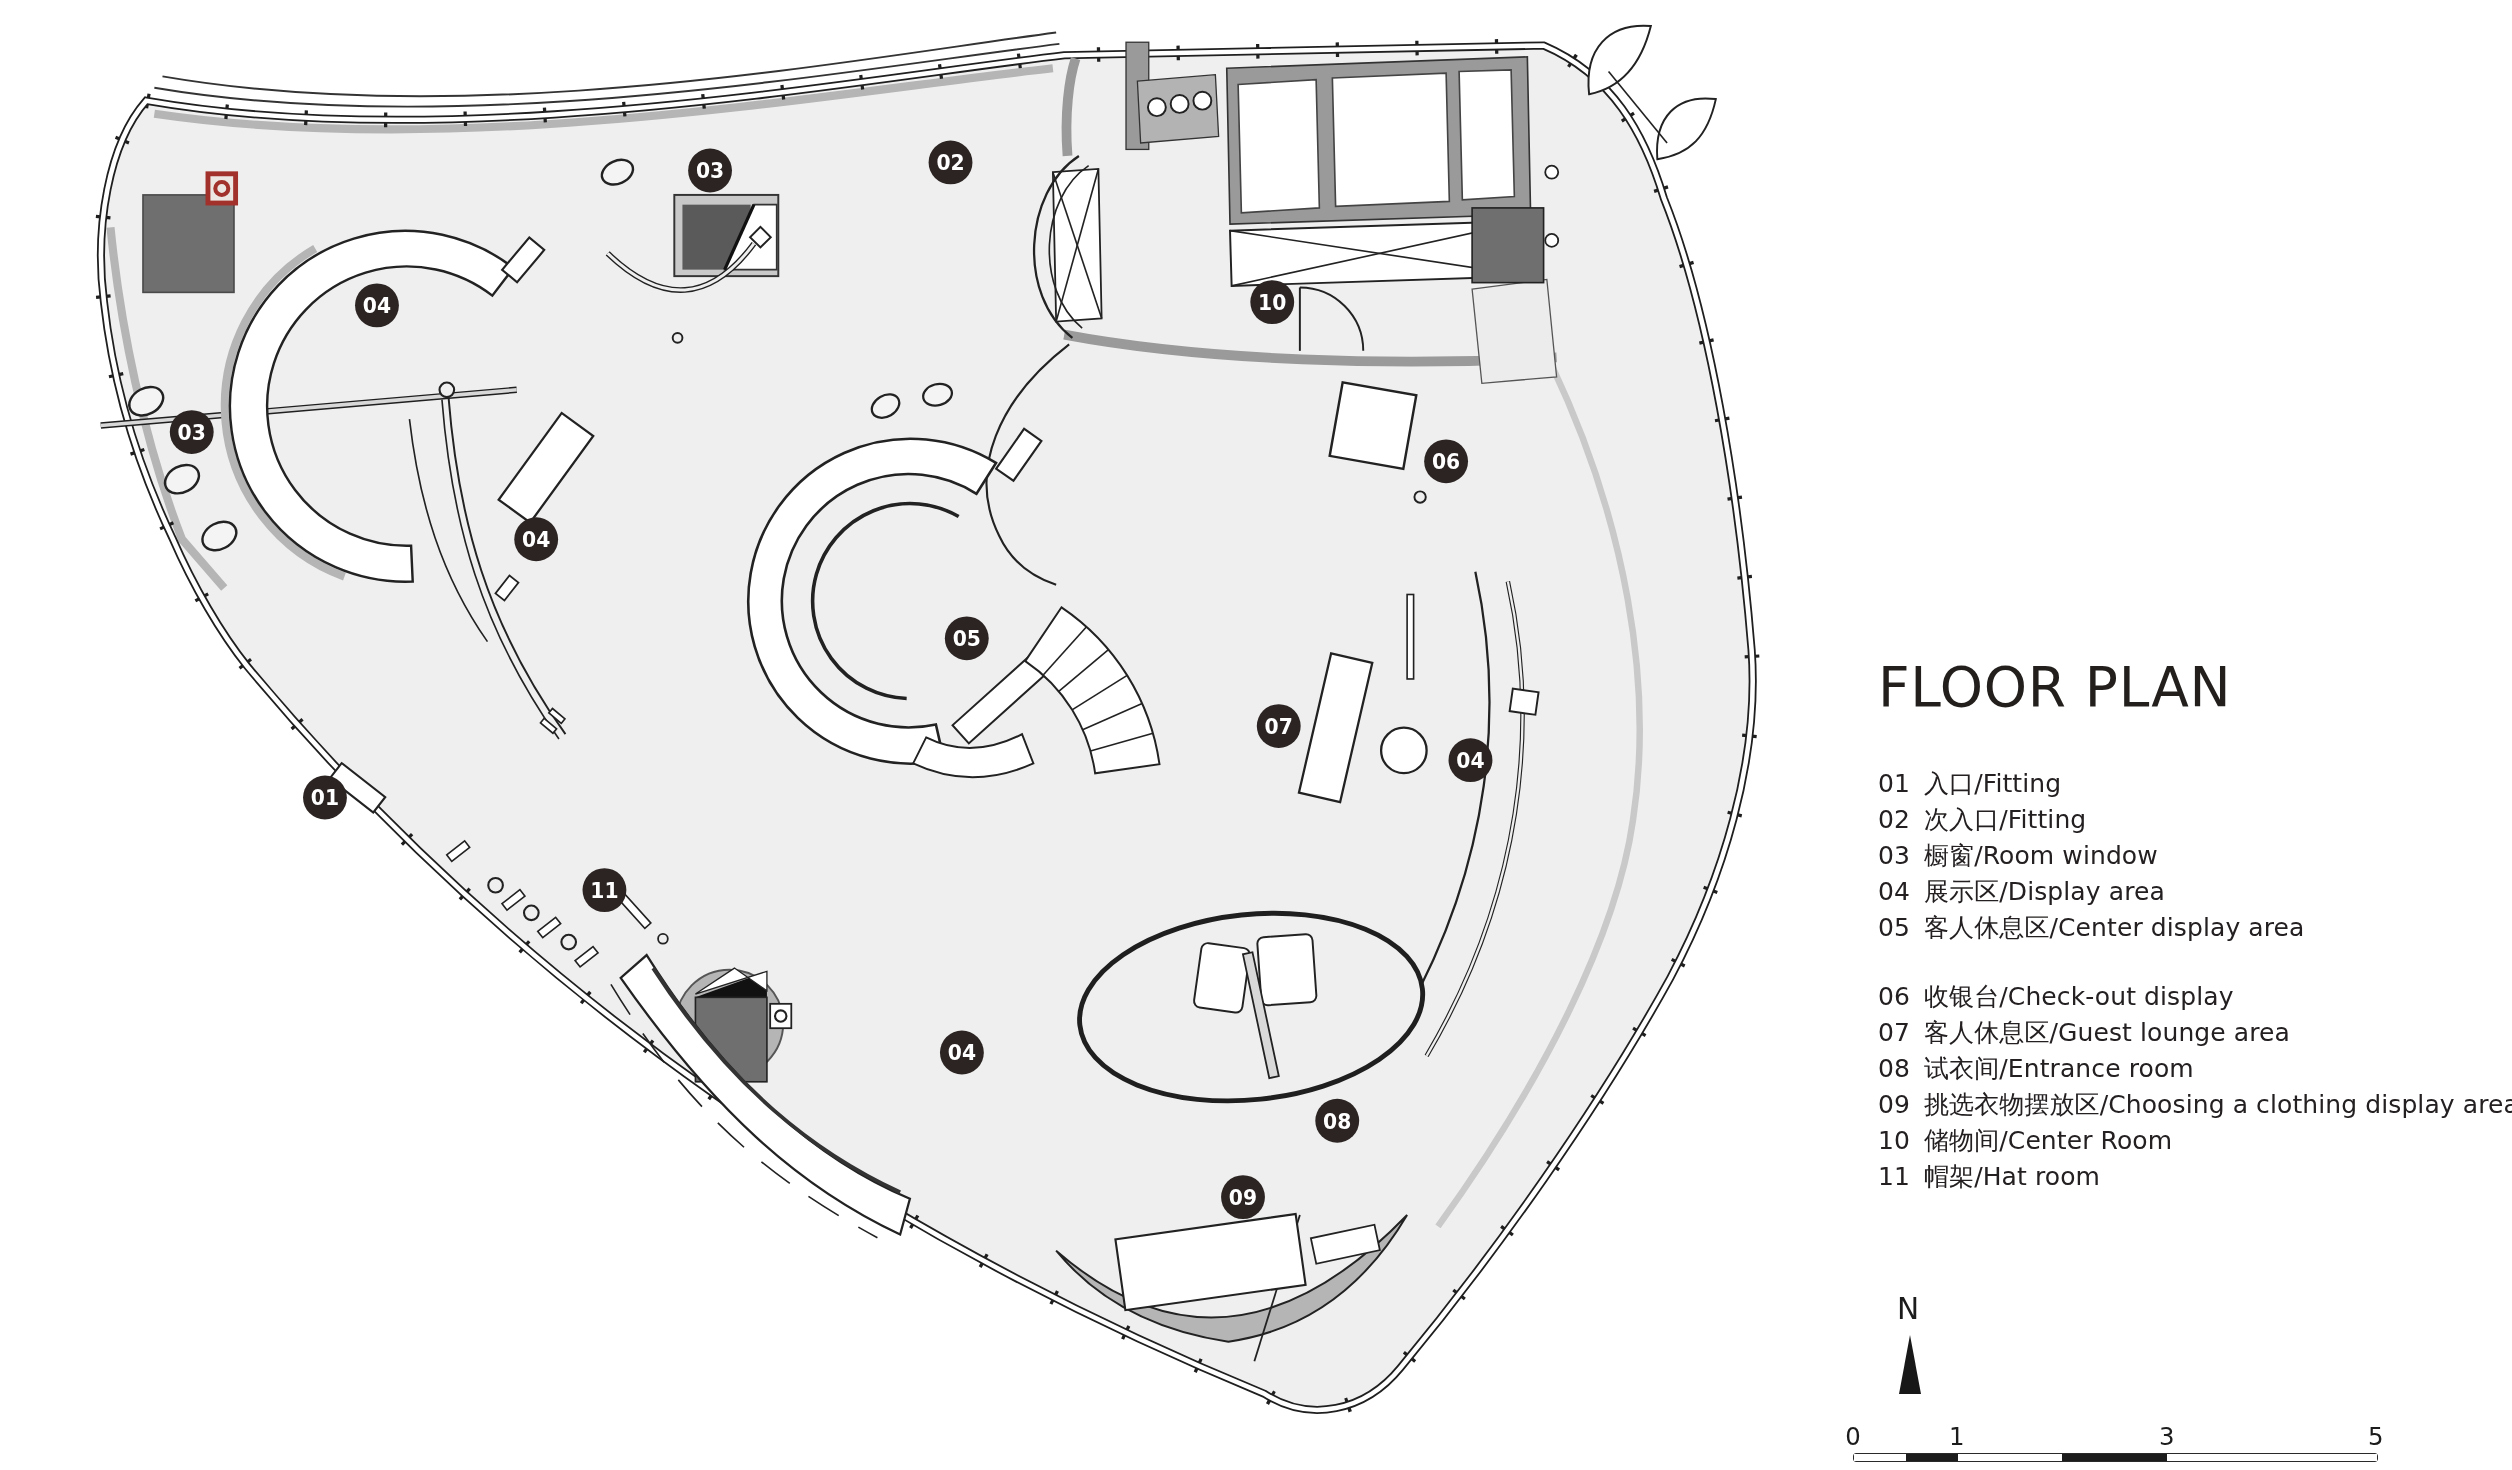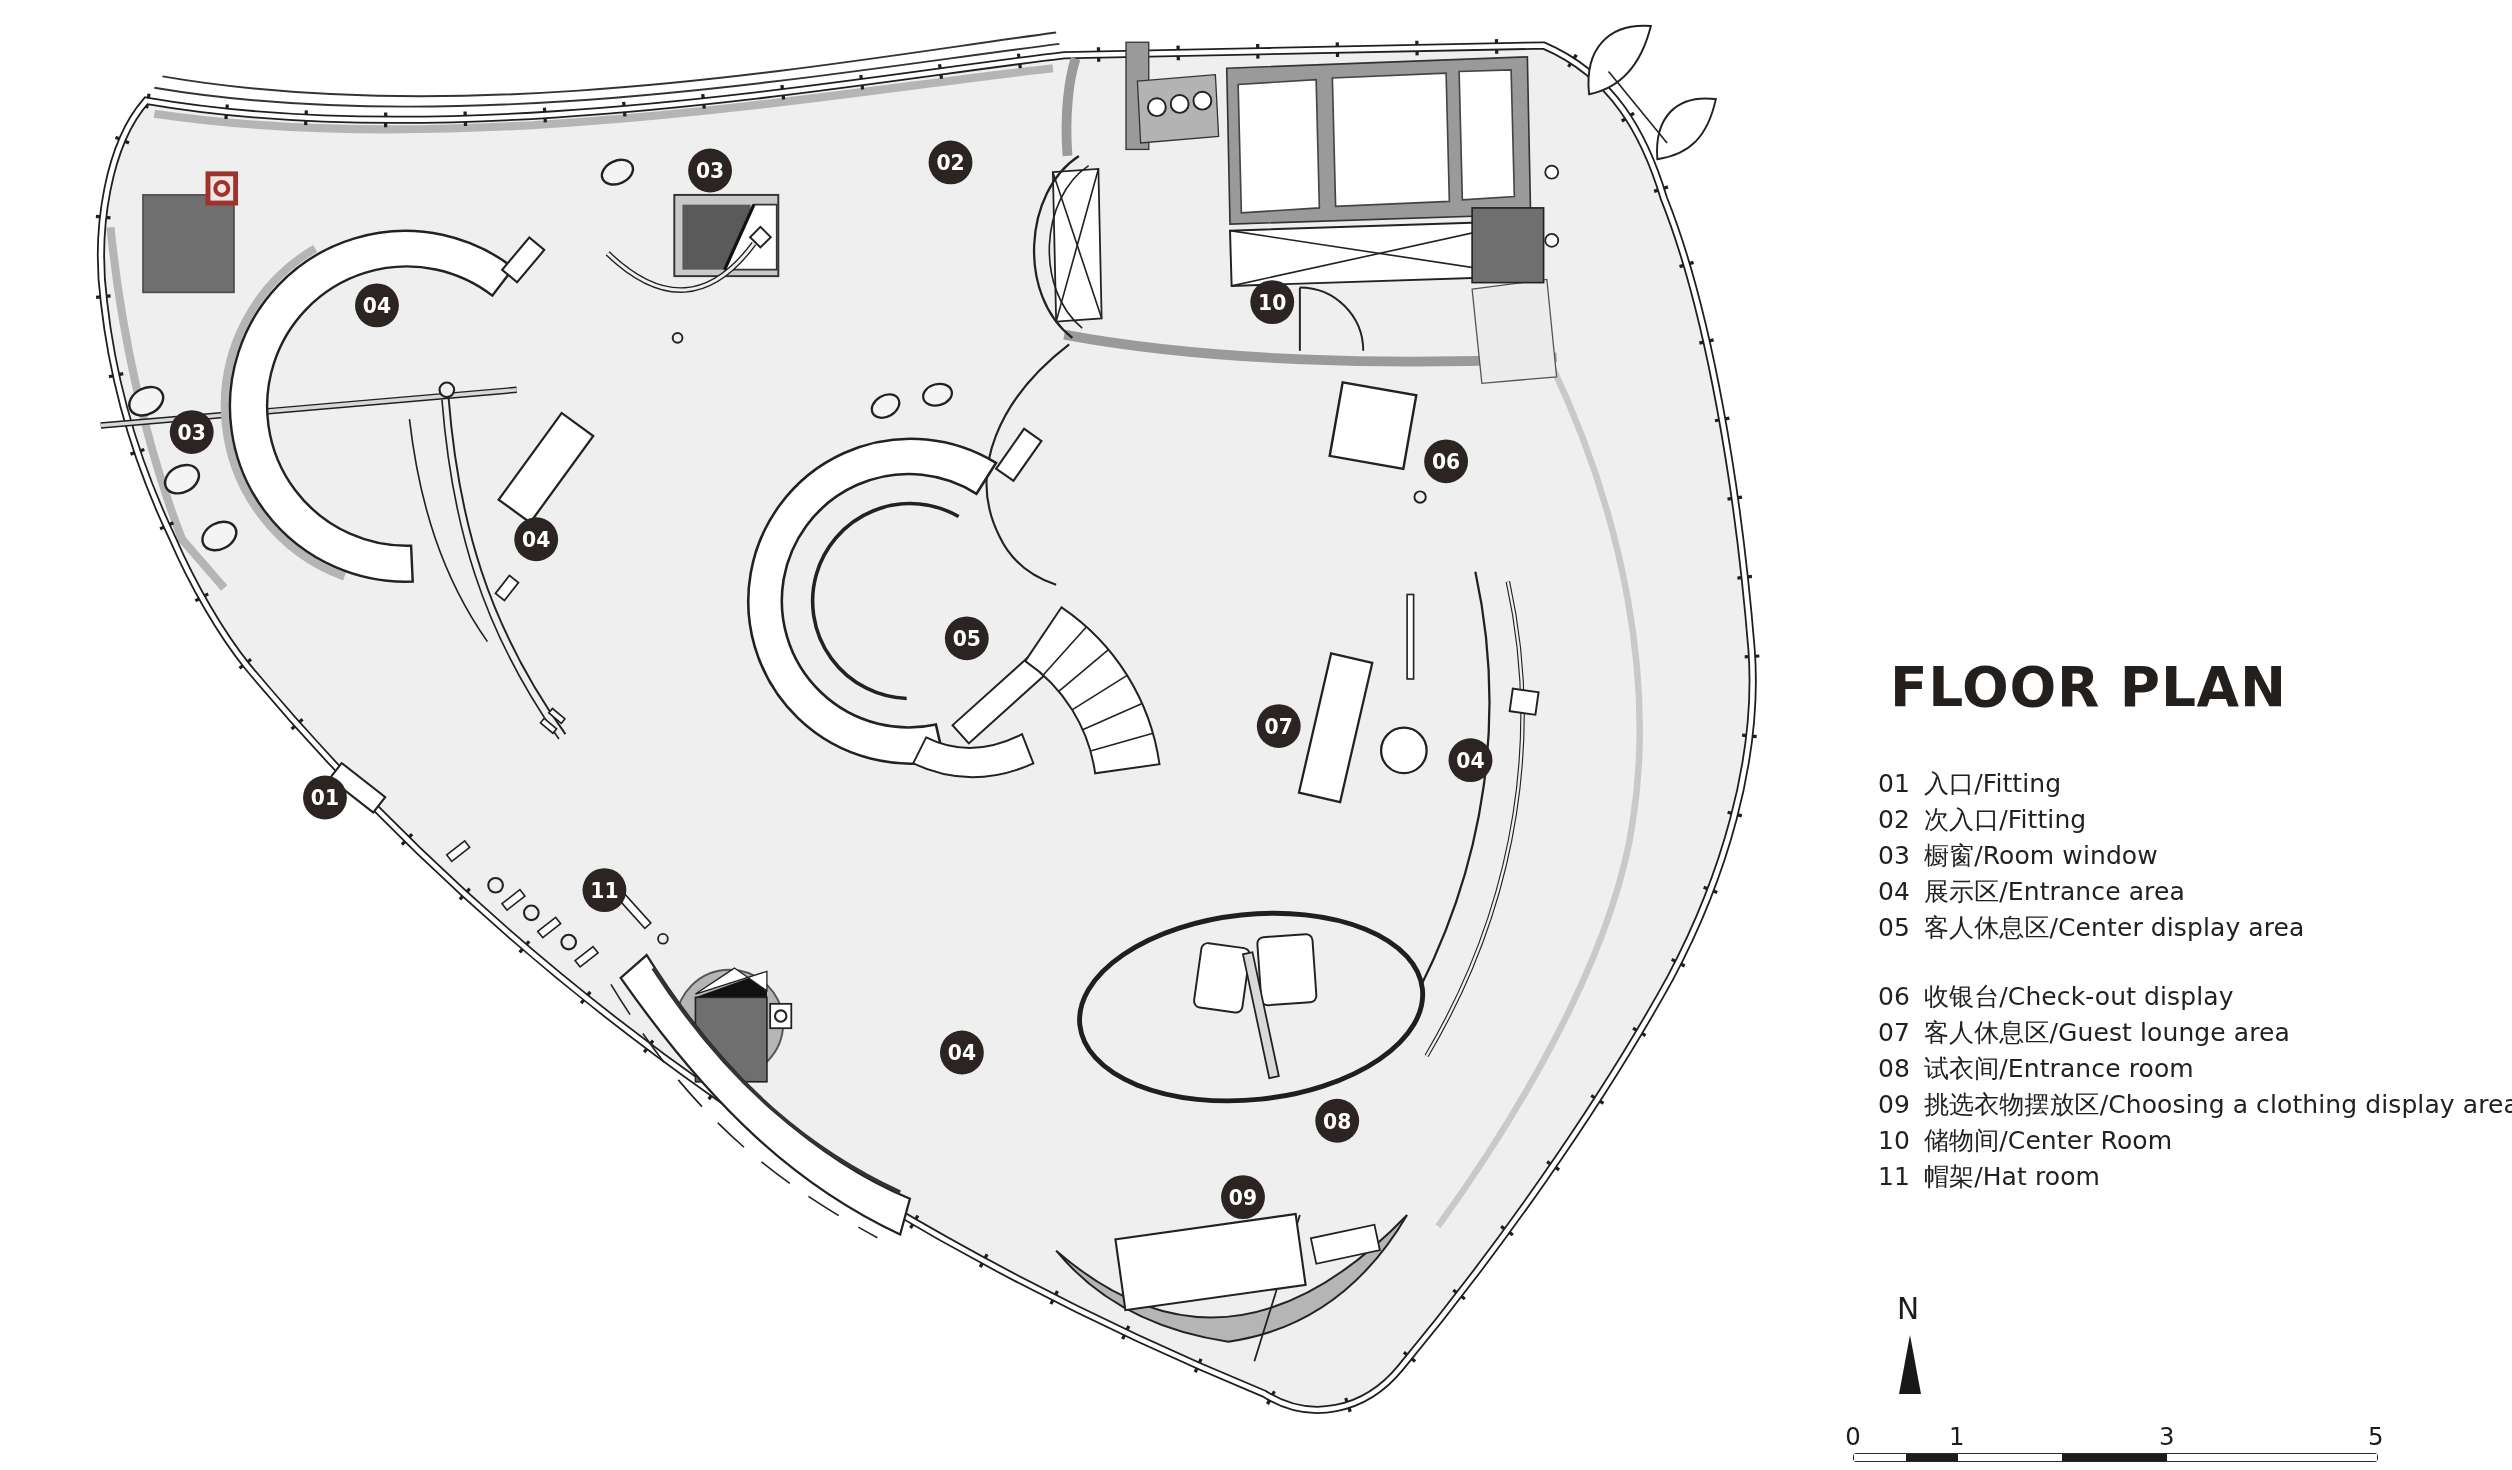--- a/index.html
+++ b/index.html
@@ -2,21 +2,21 @@
 <html style="font-size:11.8px"><head>
 <meta charset="utf-8">
 <style>
   html,body{margin:0;padding:0;background:#ffffff;}
   .canvas{position:relative;width:2512px;height:1470px;background:#ffffff;overflow:hidden;
           font-family:"DejaVu Sans","Liberation Sans",sans-serif;color:#242021;}
   #plan-svg{position:absolute;left:0;top:0;}
   .badge-text{fill:#ffffff;font-size:12.5px;font-weight:bold;text-anchor:middle;
               dominant-baseline:central;font-family:"DejaVu Sans",sans-serif;}
   .side-panel{position:absolute;left:1878px;top:0;width:621px;height:1470px;}
-  .plan-title{position:absolute;left:12px;top:655px;font-size:55px;font-weight:700;
+  .plan-title{position:absolute;left:0;top:655px;font-size:55px;font-weight:400;
               letter-spacing:0.7px;color:#231f1d;white-space:nowrap;}
   .legend-items{position:absolute;left:0;top:767px;}
   .legend-group{margin-bottom:32.5px;}
   .legend-row{display:flex;align-items:baseline;height:36px;font-size:25px;color:#242021;white-space:nowrap;}
   .legend-num{width:46px;flex:0 0 46px;}
   .legend-label{letter-spacing:0.1px;}
   .north{position:absolute;left:19px;top:1292px;width:44px;}
   .north-label{font-size:29.6px;color:#1c1c1c;}
   .north-arrow{width:0;height:0;margin-top:8.9px;margin-left:1.5px;
                border-left:11px solid transparent;border-right:11px solid transparent;
@@ -347,21 +347,21 @@
           <div class="legend-row">
             <span class="legend-num">02</span>
             <span class="legend-label">次入口/Fitting</span>
           </div>
           <div class="legend-row">
             <span class="legend-num">03</span>
             <span class="legend-label">橱窗/Room window</span>
           </div>
           <div class="legend-row">
             <span class="legend-num">04</span>
-            <span class="legend-label">展示区/Entrance area</span>
+            <span class="legend-label">展示区/Display area</span>
           </div>
           <div class="legend-row">
             <span class="legend-num">05</span>
             <span class="legend-label">客人休息区/Center display area</span>
           </div>
         </div>
         <div class="legend-group">
           <div class="legend-row">
             <span class="legend-num">06</span>
             <span class="legend-label">收银台/Check-out display</span>

